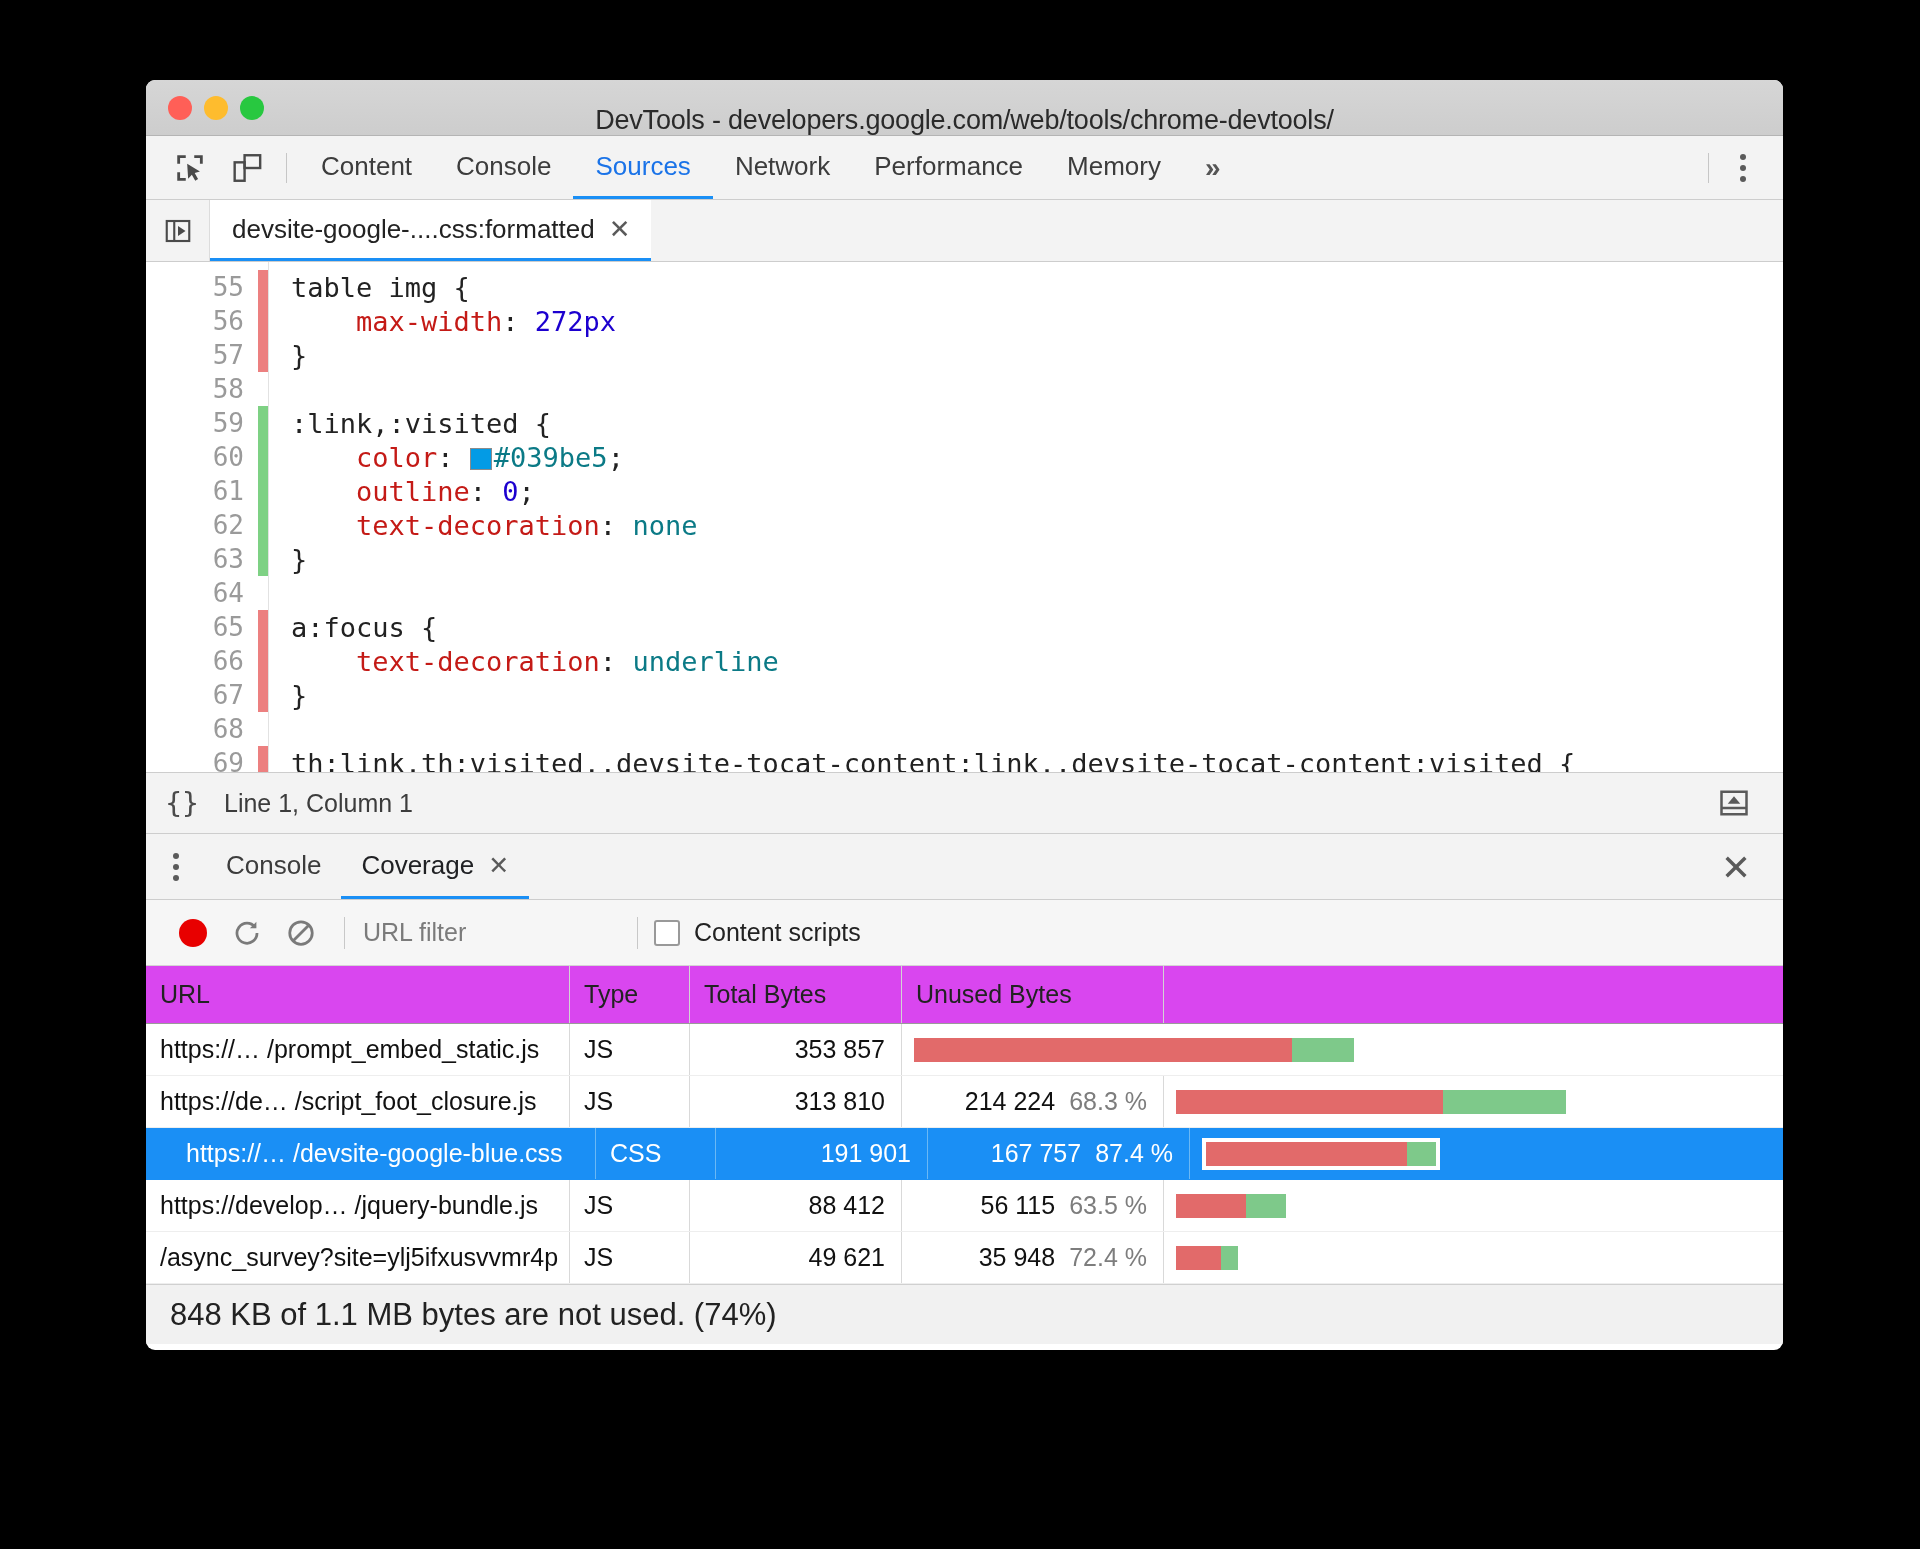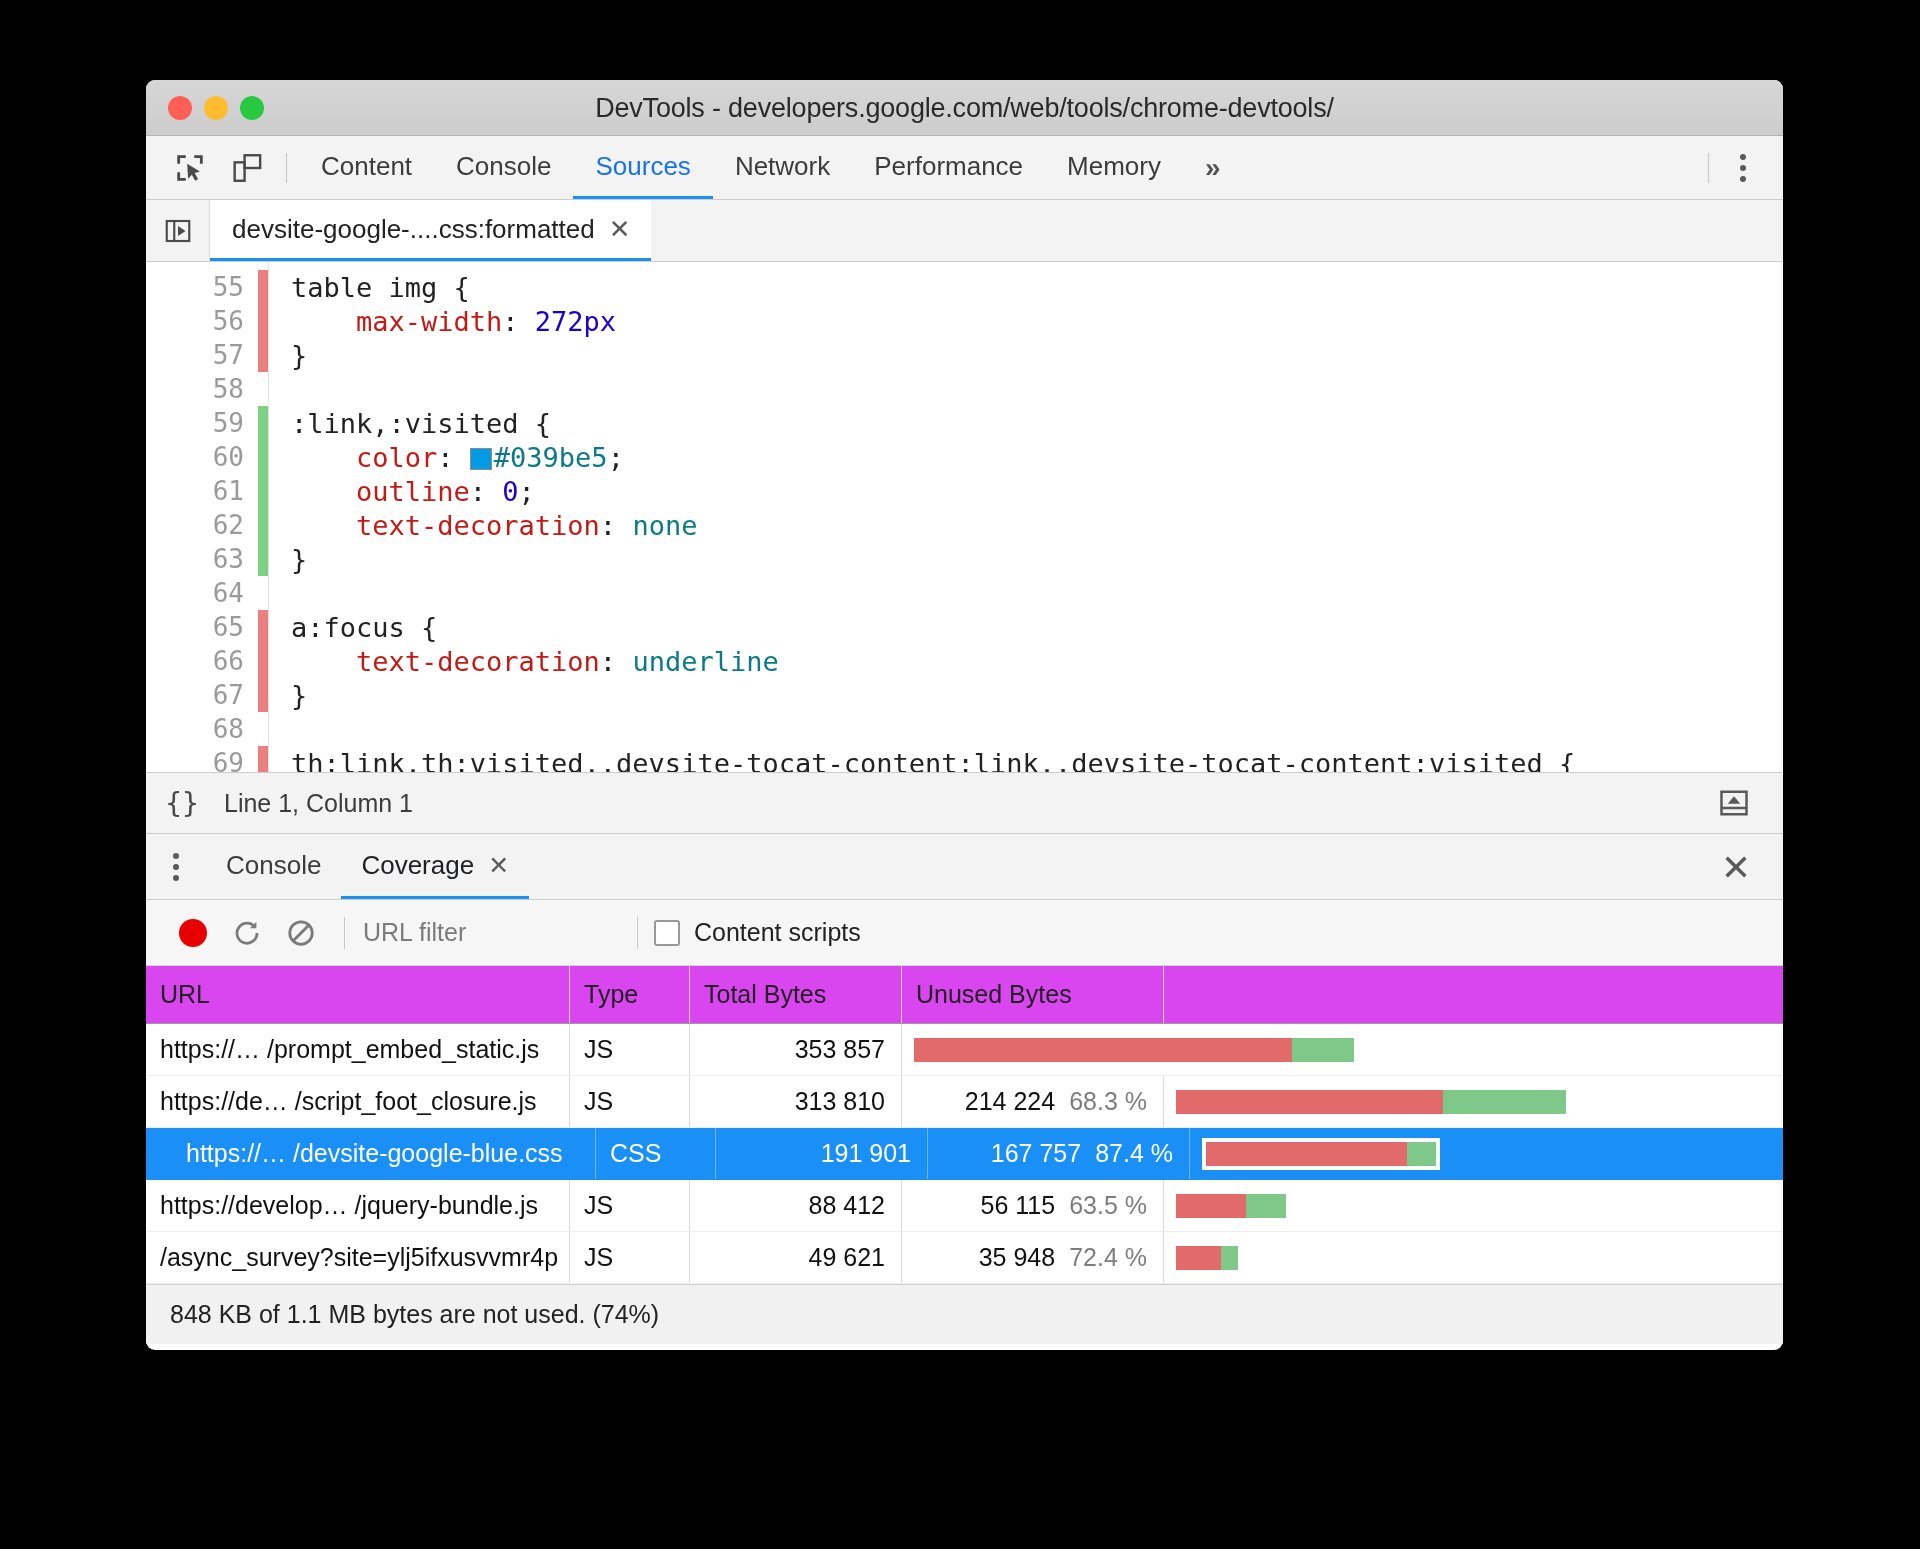--- a/index.html
+++ b/index.html
@@ -34,21 +34,21 @@
     background: linear-gradient(#d6d6d6, #cdcdcd);
     border-bottom: 1px solid #b4b4b4;
     display: flex; align-items: center;
   }
   .lights { display: flex; gap: 12px; padding-left: 22px; }
   .light { width: 24px; height: 24px; border-radius: 50%; }
   .light.red    { background: #ff5f57; }
   .light.yellow { background: #febc2e; }
   .light.green  { background: #28c840; }
   .win-title {
-    position: absolute; left: 0; right: 0; top: 0;
+    position: absolute; left: 0; right: 0; top: 12px;
     height: 56px; line-height: 56px;
     text-align: center;
     font-size: 27px; color: #2a2a2a;
     letter-spacing: -0.2px;
     pointer-events: none;
   }
 
   
   .tabbar {
     height: 64px;
@@ -240,21 +240,21 @@
   .ct-row.selected .barwrap {
     border: 4px solid #ffffff; height: 32px; box-sizing: border-box;
   }
 
   
   .cov-footer {
     height: 60px; background: #f1f1f1;
     border-top: 1px solid #d0d0d0;
     display: flex; align-items: center;
     padding-left: 24px;
-    font-size: 25px; color: #222;
+    font-size: 31px; color: #222;
   }
 
   
   svg { display: block; }
 </style>
 </head>
 <body>
 
 <div id="root">
   <div class="window">

